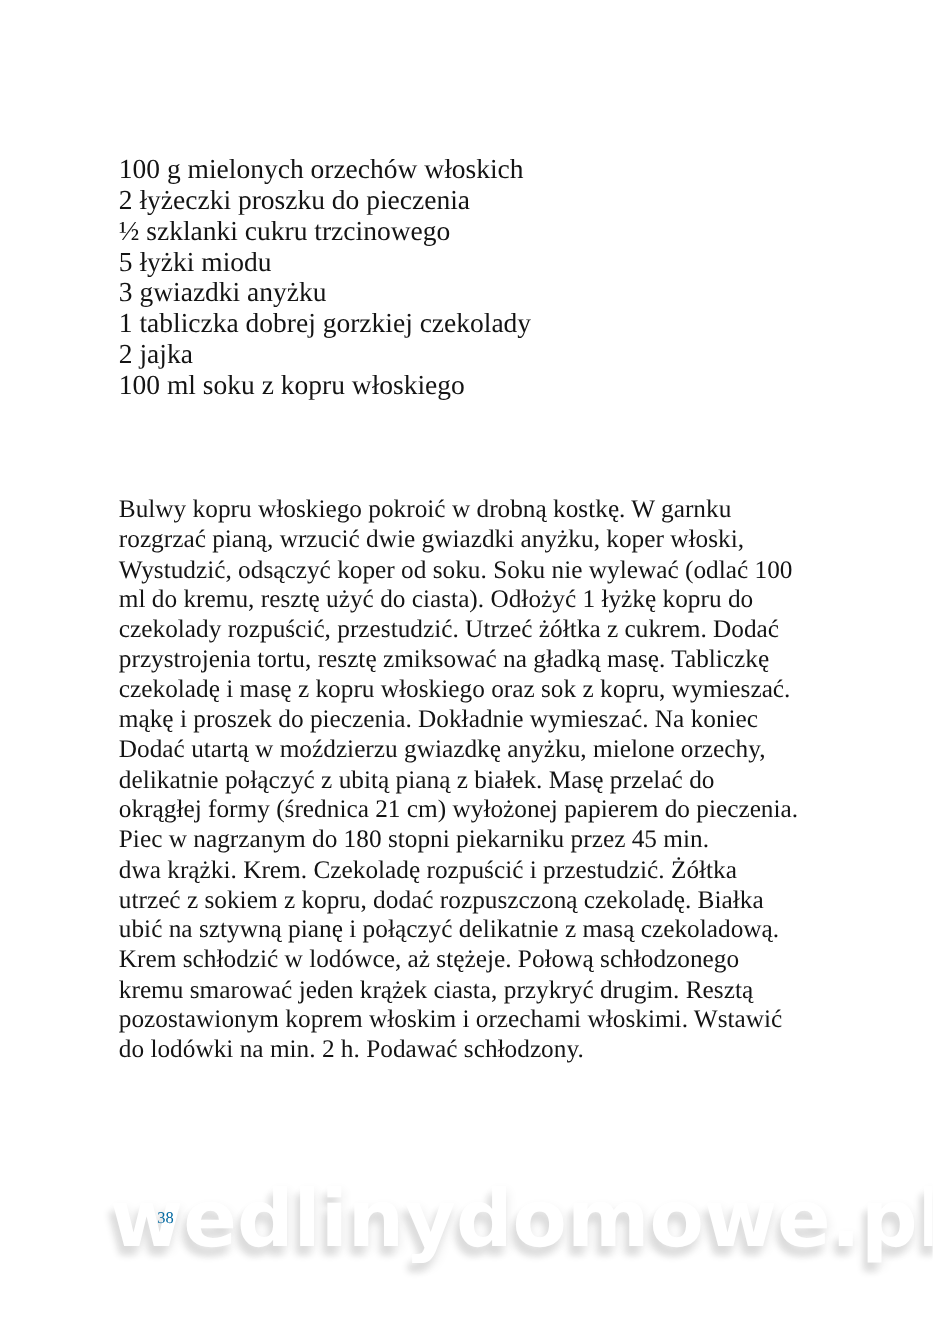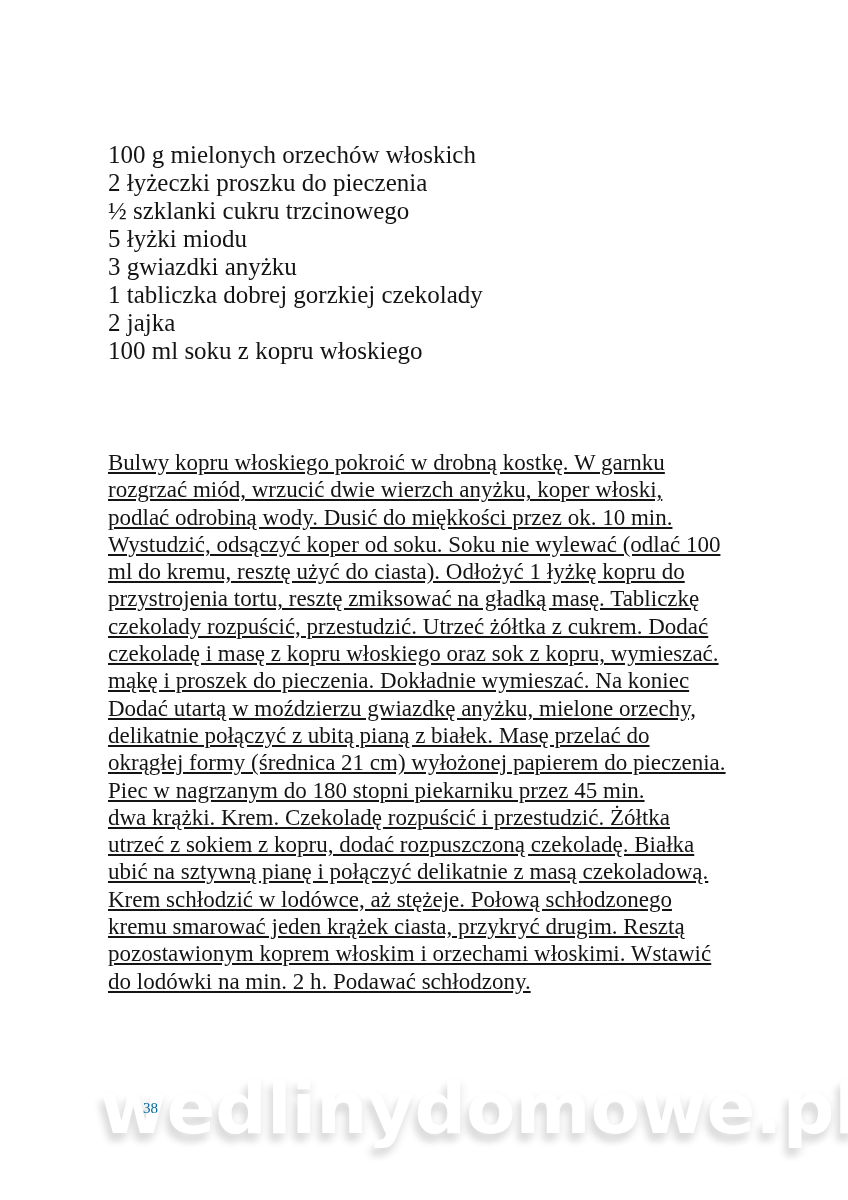--- a/index.html
+++ b/index.html
@@ -37,21 +37,20 @@
     line-height: 28px;
     white-space: nowrap;
   }
   .instructions {
     position: absolute;
     left: 108px;
     top: 449px;
     font-size: 23px;
     line-height: 27.3px;
     white-space: nowrap;
-    text-decoration: underline;
   }
   .line {
     white-space: nowrap;
   }
   .line.bold {
     font-weight: bold;
   }
   .page-number {
     position: absolute;
     left: 143px;
@@ -73,26 +72,25 @@
       <div class="line">½ szklanki cukru trzcinowego</div>
       <div class="line">5 łyżki miodu</div>
       <div class="line">3 gwiazdki anyżku</div>
       <div class="line">1 tabliczka dobrej gorzkiej czekolady</div>
       <div class="line">2 jajka</div>
       <div class="line">100 ml soku z kopru włoskiego</div>
     </div>
 
   <div class="instructions">
       <div class="line">Bulwy kopru włoskiego pokroić w drobną kostkę. W garnku</div>
-      <div class="line">rozgrzać miód, wrzucić dwie wierzch anyżku, koper włoski,</div>
-      <div class="line">podlać odrobiną wody. Dusić do miękkości przez ok. 10 min.</div>
+      <div class="line">rozgrzać pianą, wrzucić dwie gwiazdki anyżku, koper włoski,</div>
       <div class="line">Wystudzić, odsączyć koper od soku. Soku nie wylewać (odlać 100</div>
       <div class="line">ml do kremu, resztę użyć do ciasta). Odłożyć 1 łyżkę kopru do</div>
+      <div class="line">czekolady rozpuścić, przestudzić. Utrzeć żółtka z cukrem. Dodać</div>
       <div class="line">przystrojenia tortu, resztę zmiksować na gładką masę. Tabliczkę</div>
-      <div class="line">czekolady rozpuścić, przestudzić. Utrzeć żółtka z cukrem. Dodać</div>
       <div class="line">czekoladę i masę z kopru włoskiego oraz sok z kopru, wymieszać.</div>
       <div class="line">mąkę i proszek do pieczenia. Dokładnie wymieszać. Na koniec</div>
       <div class="line">Dodać utartą w moździerzu gwiazdkę anyżku, mielone orzechy,</div>
       <div class="line">delikatnie połączyć z ubitą pianą z białek. Masę przelać do</div>
       <div class="line">okrągłej formy (średnica 21 cm) wyłożonej papierem do pieczenia.</div>
       <div class="line">Piec w nagrzanym do 180 stopni piekarniku przez 45 min.</div>
       <div class="line">dwa krążki. Krem. Czekoladę rozpuścić i przestudzić. Żółtka</div>
       <div class="line">utrzeć z sokiem z kopru, dodać rozpuszczoną czekoladę. Białka</div>
       <div class="line">ubić na sztywną pianę i połączyć delikatnie z masą czekoladową.</div>
       <div class="line">Krem schłodzić w lodówce, aż stężeje. Połową schłodzonego</div>

